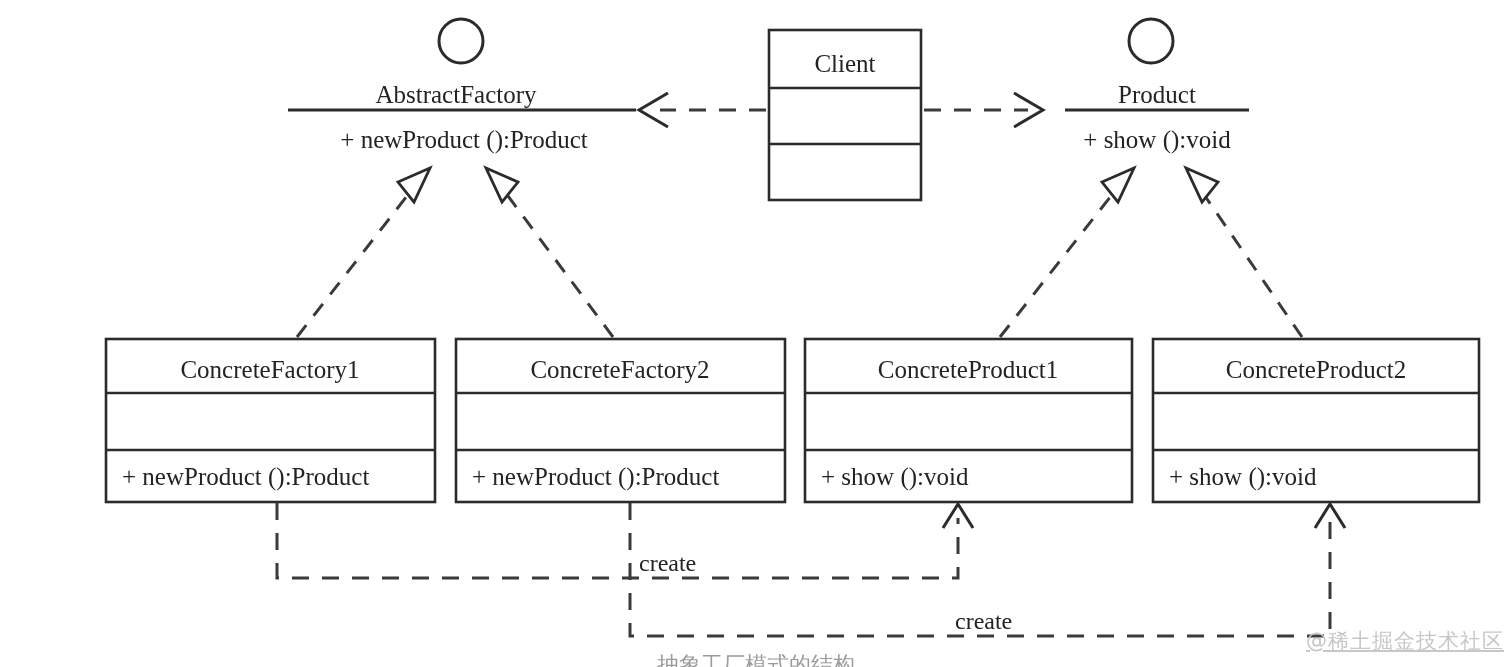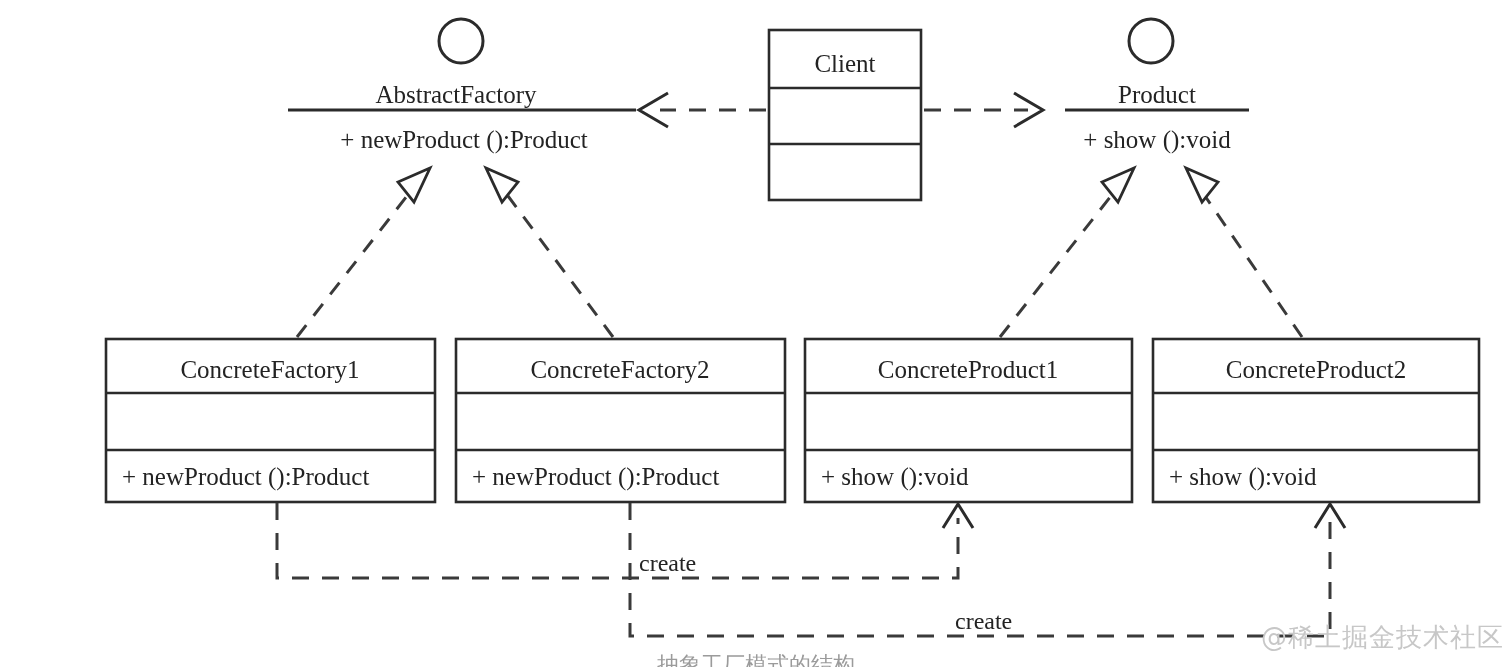--- a/index.html
+++ b/index.html
@@ -91,25 +91,26 @@
     text-anchor: middle;
   }
   .t-edge-label {
     font-size: 24px;
     text-anchor: start;
   }
   .watermark {
     position: absolute;
     right: 8px;
     bottom: 12px;
-    font-size: 26px;
+    font-size: 21px;
     color: #c7c7c7;
     font-family: "DejaVu Sans", sans-serif;
     white-space: nowrap;
     letter-spacing: 1px;
+    text-decoration: underline;
   }
   .caption-clip {
     position: absolute;
     left: 0;
     bottom: -13px;
     width: 1512px;
     text-align: center;
     font-size: 22px;
     color: #9b9b9b;
     font-family: "DejaVu Sans", sans-serif;

